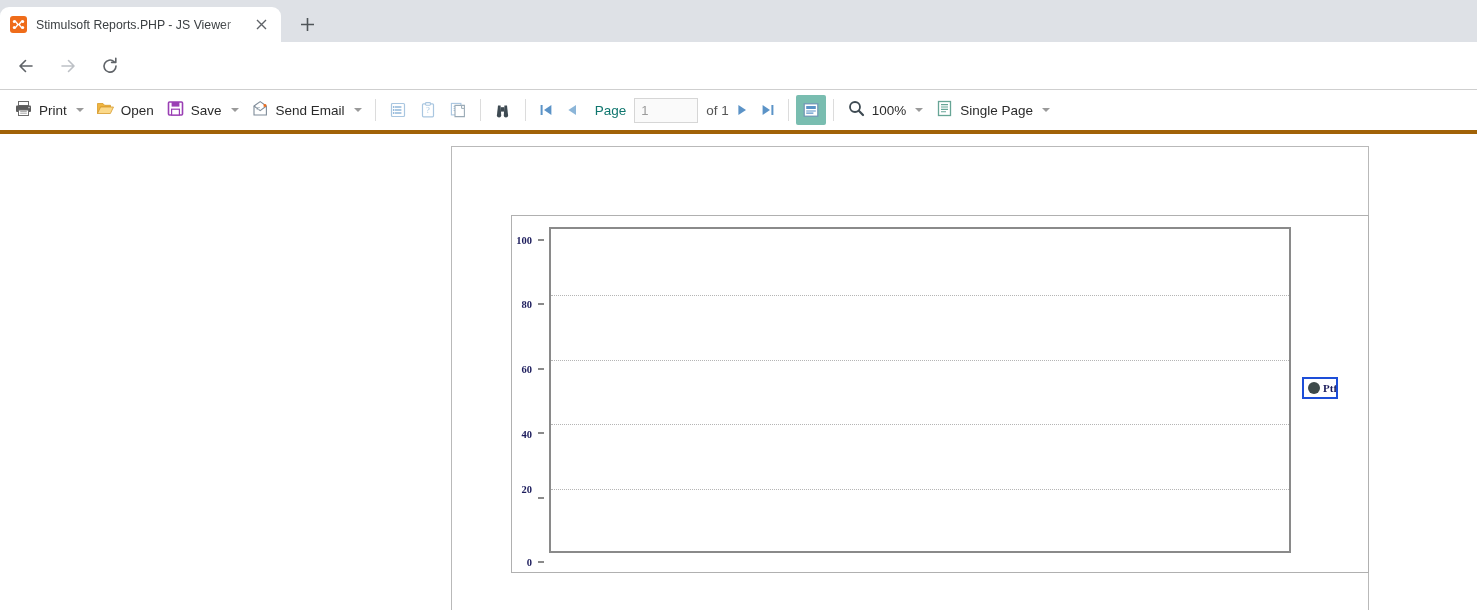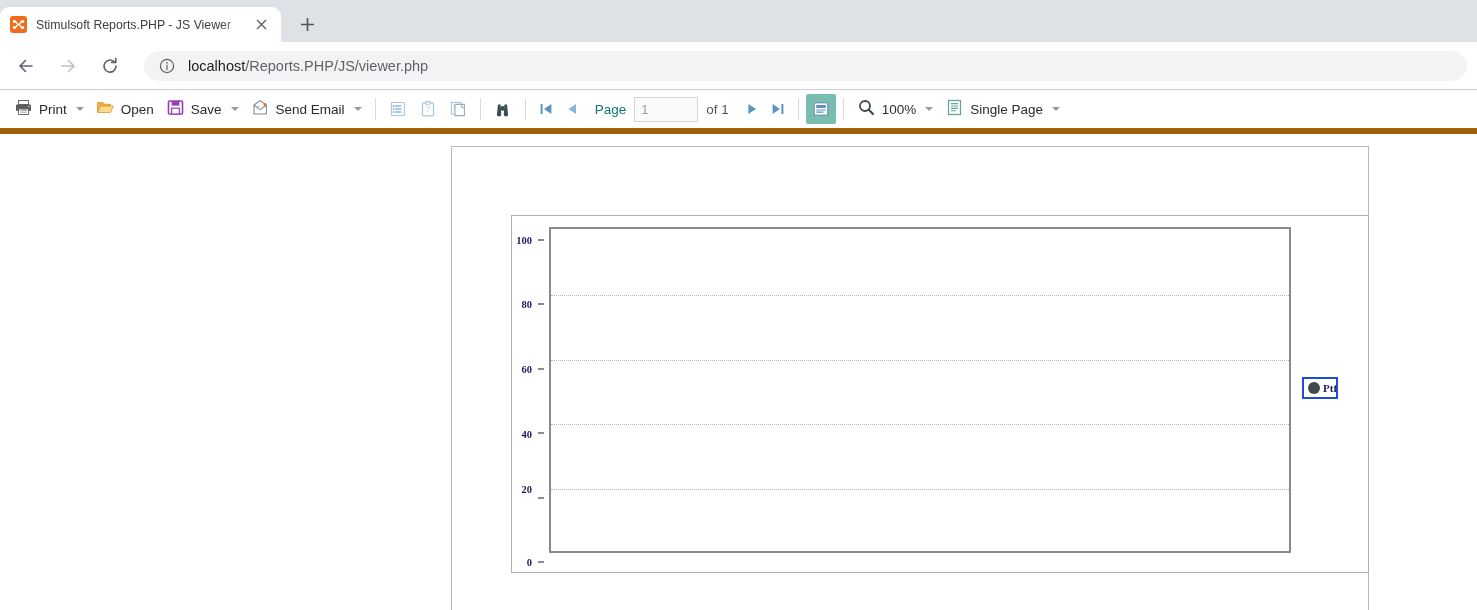--- a/index.html
+++ b/index.html
@@ -98,21 +98,21 @@
     display: flex; align-items: center; justify-content: center;
   }
   .url { font-size: 14.5px; white-space: nowrap; overflow: hidden; }
   .url .host { color: #202124; }
   .url .path { color: #5f6368; }
 
   
   .viewer-toolbar {
     height: 44px;
     background: #ffffff;
-    border-bottom: 6px solid #a16207;
+    border-bottom: 4px solid #a16207;
     display: flex;
     align-items: center;
     padding-left: 8px;
     gap: 0;
   }
   .tb-item {
     display: flex;
     align-items: center;
     height: 30px;
     padding: 0 6px;
@@ -150,21 +150,21 @@
   .page-label { font-size: 13.5px; color: #0f766e; margin: 0 8px 0 10px; }
   .page-input {
     width: 64px; height: 25px;
     border: 1px solid #d6d6d6;
     background: #fafafa;
     font-size: 13px;
     color: #9a9a9a;
     padding: 0 6px;
     font-family: "Liberation Sans", sans-serif;
   }
-  .of-label { font-size: 13.5px; color: #555; margin: 0 10px 0 8px; }
+  .of-label { font-size: 13.5px; color: #555; margin: 0 0 0 8px; }
   .nav-arrow { width: 26px; height: 30px; display: flex; align-items: center; justify-content: center; flex: 0 0 auto; }
 
   
   .viewer-body {
     position: absolute;
     left: 0; top: 135px;
     width: 1477px;
     height: 475px;
     background: #ffffff;
     overflow: hidden;
@@ -290,30 +290,20 @@
     <div class="nav-btn fwd">
       <svg width="20" height="20" viewBox="0 0 20 20">
         <path d="M4 10 L15.5 10 M10.5 4.5 L16 10 L10.5 15.5" stroke="#bdc1c6" stroke-width="1.6" fill="none" stroke-linecap="round" stroke-linejoin="round"></path>
       </svg>
     </div>
     <div class="nav-btn">
       <svg width="20" height="20" viewBox="0 0 20 20">
         <path d="M16 10 A6 6 0 1 1 14 5.6" stroke="#5f6368" stroke-width="1.6" fill="none" stroke-linecap="round"></path>
         <path d="M15.8 2.2 L15.8 6.4 L11.6 6.4" stroke="#5f6368" stroke-width="1.6" fill="none" stroke-linecap="round" stroke-linejoin="round"></path>
       </svg>
-    </div>
-    <div class="omnibox">
-      <span class="omnibox-icon">
-        <svg width="16" height="16" viewBox="0 0 16 16">
-          <circle cx="8" cy="8" r="6.6" stroke="#5f6368" stroke-width="1.2" fill="none"></circle>
-          <circle cx="8" cy="4.8" r="0.85" fill="#5f6368"></circle>
-          <path d="M8 7 L8 11.6" stroke="#5f6368" stroke-width="1.2" stroke-linecap="round"></path>
-        </svg>
-      </span>
-      <span class="url"><span class="host">localhost</span><span class="path">/Reports.PHP/JS/viewer.php</span></span>
     </div>
   </div>
 
   <div class="viewer-toolbar">
 
     <div class="tb-item">
       <span>
         <svg width="19" height="19" viewBox="0 0 19 19">
           <rect x="4.5" y="2.5" width="10" height="4" fill="#ffffff" stroke="#6b6b6b" stroke-width="1"></rect>
           <rect x="2" y="6.5" width="15" height="6.5" rx="1" fill="#5c5c5c"></rect>

